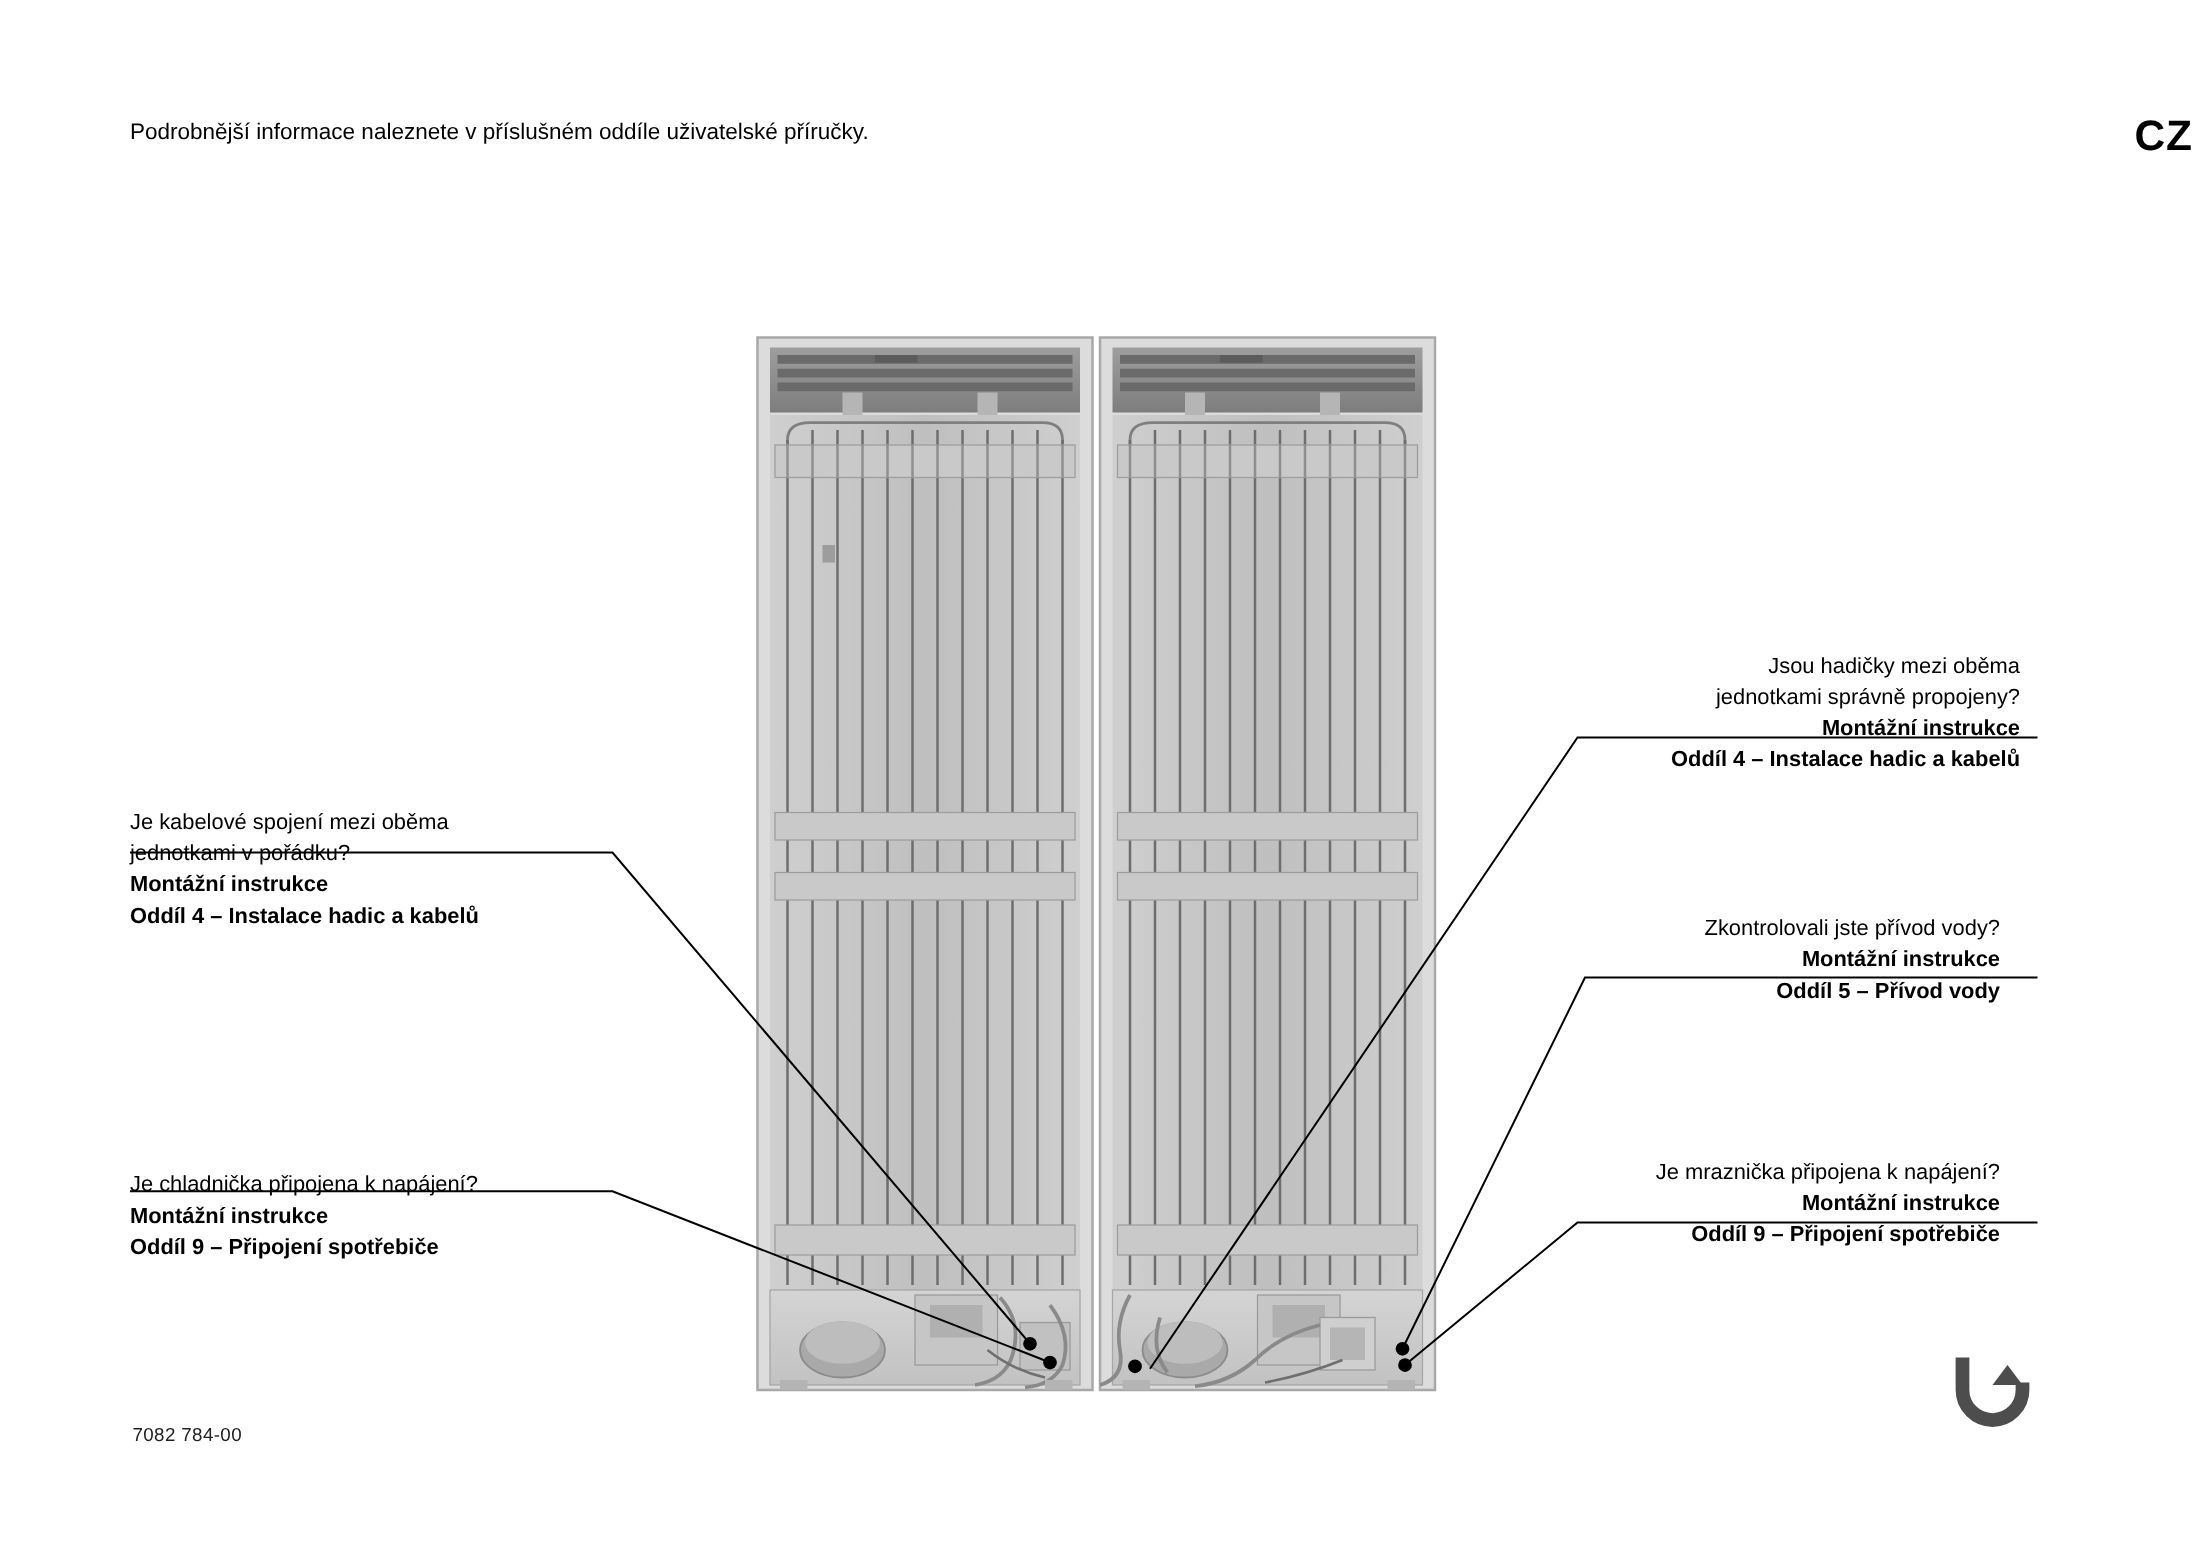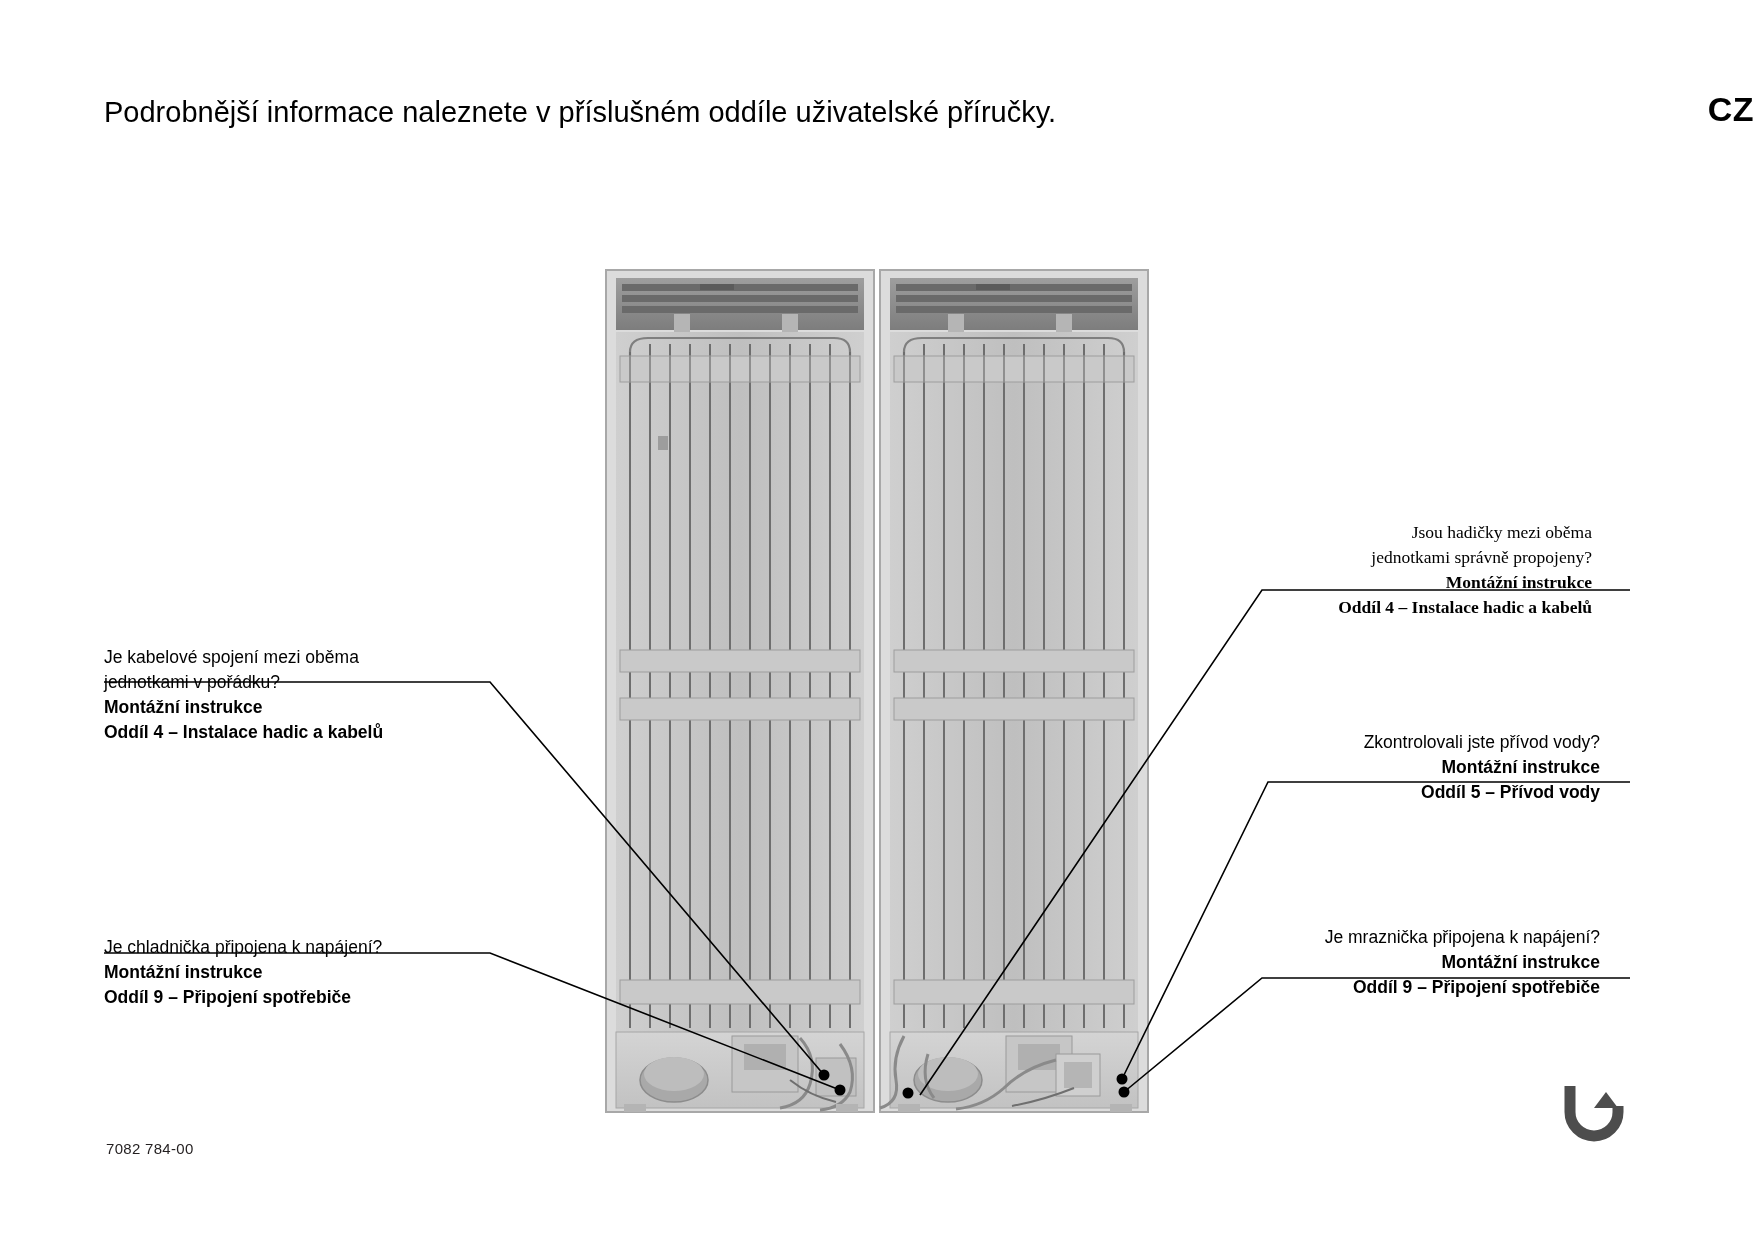--- a/index.html
+++ b/index.html
@@ -25,21 +25,21 @@
   }
   #header-title {
     font-size: 27px;
     font-weight: bold;
     line-height: 1.28;
     letter-spacing: -0.1px;
     margin: 0;
     width: 1350px;
   }
   #header-subtitle {
-    font-size: 29px;
+    font-size: 18px;
     font-weight: normal;
     line-height: 1.3;
     margin: 8px 0 0 0;
   }
   #lang-badge {
     position: absolute;
     right: 0px;
     top: 90px;
     font-size: 34px;
     font-weight: bold;
@@ -73,21 +73,21 @@
     line-height: 1.42;
     white-space: nowrap;
   }
   .callout .q { font-weight: normal; }
   .callout .b { font-weight: bold; }
   .callout.left  { text-align: left; margin-top: 20px; }
   .callout.right { text-align: right; }
 
   #callout-cables   { left: 104px; top: 625px; }
   #callout-fridge   { left: 104px; top: 915px; }
-  #callout-hoses    { right: 162px; top: 520px; font-family: Liberation Serif, serif; }
+  #callout-hoses    { right: 138px; top: 520px; }
   #callout-water    { right: 154px; top: 730px; }
   #callout-freezer  { right: 154px; top: 925px; }
 
   .callout.right { right: 154px; }
 
   
   #leader-lines {
     position: absolute;
     left: 0;
     top: 0;

